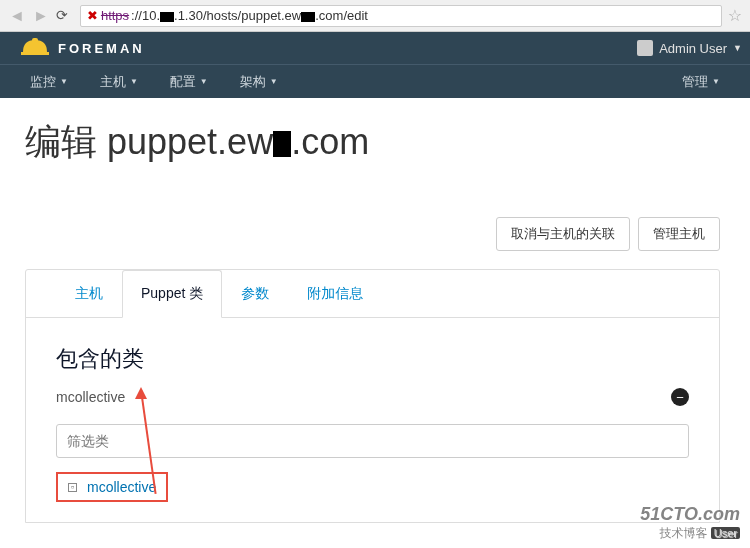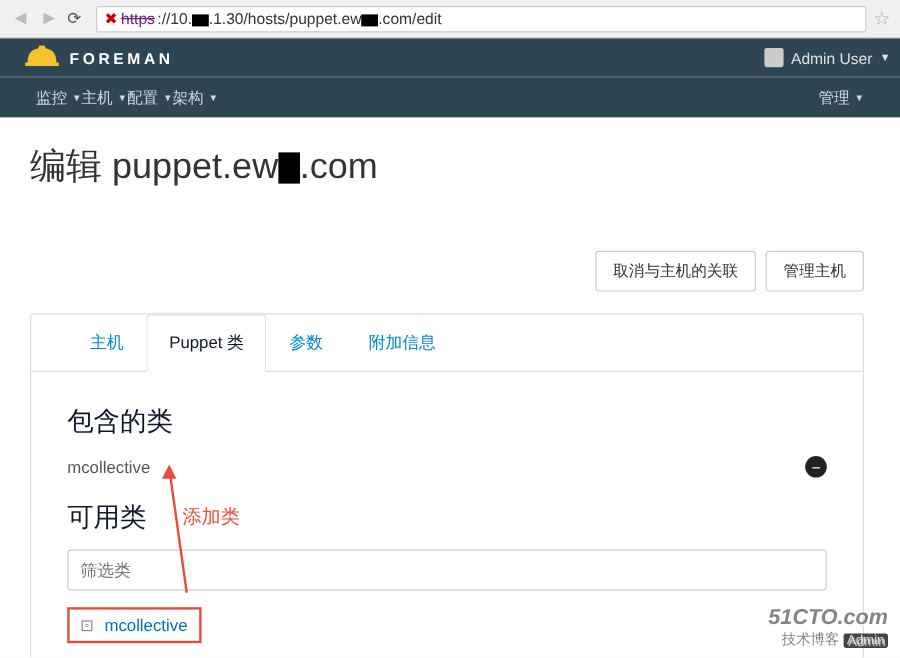--- a/index.html
+++ b/index.html
@@ -17,26 +17,26 @@
     .top-banner { background: #2f4554; height: 32px; display: flex; align-items: center; padding: 0 8px 0 20px; justify-content: space-between; }
     .brand-area { display: flex; align-items: center; gap: 8px; }
     .hardhat { width: 30px; height: 24px; position: relative; }
     .hardhat svg { display: block; }
     .brand-text { color: #fff; font-weight: bold; letter-spacing: 3px; font-size: 13px; }
     .user-area { display: flex; align-items: center; gap: 6px; color: #e0e0e0; font-size: 13px; }
     .user-icon { width: 16px; height: 16px; background: #ccc; border-radius: 2px; }
     .caret { font-size: 9px; }
     
     .nav-menu { background: #2f4554; height: 34px; display: flex; align-items: center; padding: 0 30px; border-top: 1px solid #445a6b; justify-content: space-between; }
-    .nav-left { display: flex; }
+    .nav-left { display: flex; gap: 32px; }
     .nav-item { color: #d0d8de; font-size: 13px; cursor: pointer; display: flex; align-items: center; gap: 4px; }
     .nav-item .caret { font-size: 8px; }
     
     .content { background: #fff; padding: 20px 30px 0 25px; min-height: 450px; }
-    .page-title { font-size: 30px; font-weight: normal; color: #333; margin-bottom: 50px; }
+    .page-title { font-size: 36px; font-weight: normal; color: #333; margin-bottom: 50px; }
     .page-title .blackbox2 { background: #000; display: inline-block; width: 18px; height: 26px; vertical-align: middle; }
     
     .action-buttons { display: flex; justify-content: flex-end; gap: 8px; margin-bottom: 18px; }
     .btn { border: 1px solid #ccc; background: #fff; padding: 7px 14px; border-radius: 3px; font-size: 13px; cursor: pointer; color: #333; }
     
     .tab-panel { border: 1px solid #ddd; border-radius: 3px 3px 0 0; padding: 0; }
     .tabs { display: flex; border-bottom: 1px solid #ddd; padding: 0 30px; }
     .tab { padding: 14px 18px; font-size: 14px; cursor: pointer; color: #0088cc; border: 1px solid transparent; margin-bottom: -1px; }
     .tab.active { color: #0f172a; border: 1px solid #ddd; border-bottom-color: #fff; border-radius: 3px 3px 0 0; background: #fff; }
     
@@ -137,39 +137,35 @@
       <div class="tab">附加信息</div>
     </div>
 
     <div class="tab-content">
       <div class="section-title">包含的类</div>
       <div class="class-item">
         <span>mcollective</span>
         <span class="remove-circle">−</span>
       </div>
       
-      <div class="available-row">
-        <div class="section-title" style="margin-bottom:0;">可用类</div>
-        <div class="annotation">添加类</div>
-      </div>
       
       <input class="filter-input" placeholder="筛选类" style="">
       
       <div class="available-item">
         <span class="expand-icon">▫</span>
         <span>mcollective</span>
       </div>
     </div>
   </div>
 </div>
 
 <div class="arrow-annotation">
   <div class="arrow-head"></div>
   <div class="arrow-line"></div>
 </div>
 
 <div class="watermark">
   <div class="line1">51CTO.com</div>
   <div class="line2">
     <span>技术博客</span>
-    <span class="blog">Admin</span>
+    <span class="blog">User</span>
   </div>
 </div>
 
 </body></html>

